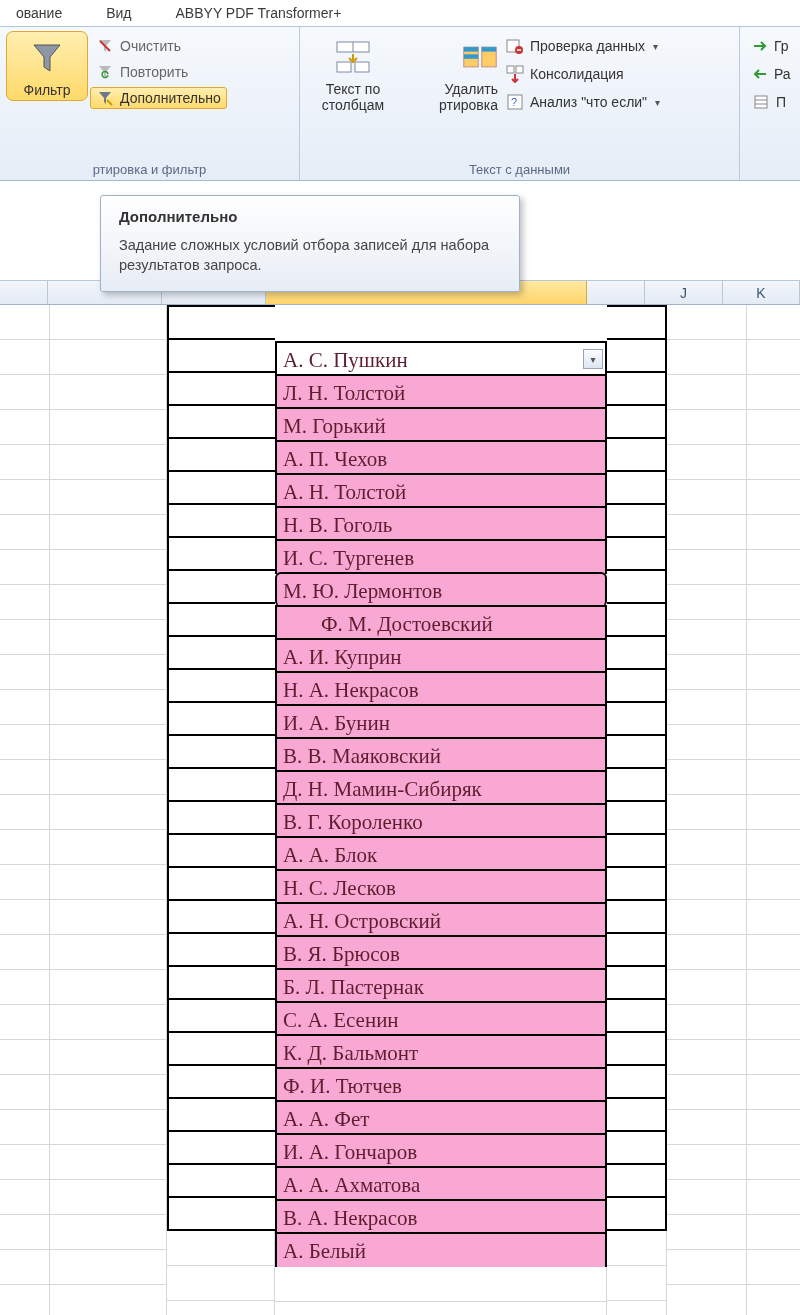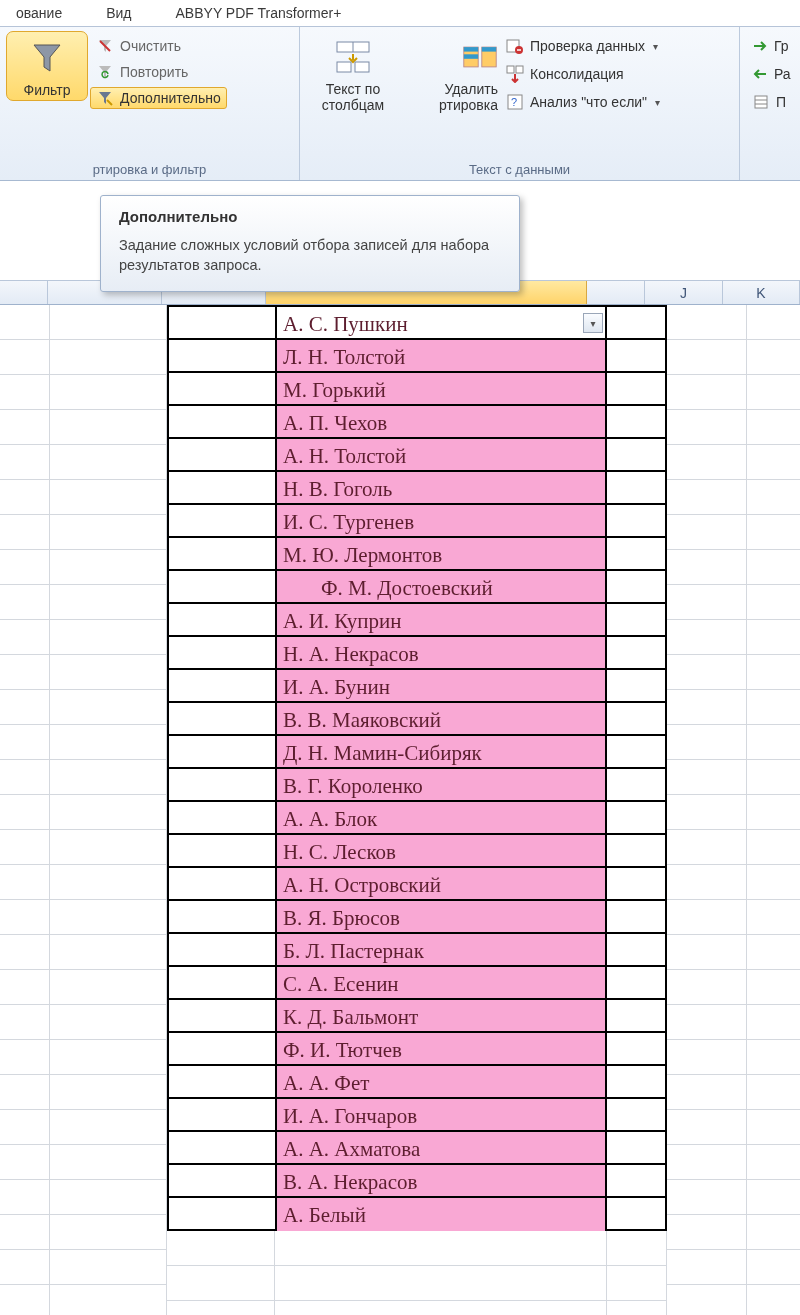--- a/index.html
+++ b/index.html
@@ -130,20 +130,21 @@
     font-size:21px;
     color:#5d1e2f;
     padding:2px 6px 0 6px;
     background:#f9a8d4;
     position:relative;
     display:flex; align-items:center;
   }
   .data-cell:last-child { border-bottom:2px solid #000;}
   .data-cell.active {
     background:#fff;
+    margin-top:36px;
   }
   .dropdown-btn {
     position:absolute; right:2px; top:6px;
     width:20px; height:20px;
     border:1px solid #9aa6b8;
     background:linear-gradient(#fafcff,#dee6f0);
     display:flex; align-items:center; justify-content:center;
     font-size:10px; color:#555;
   } 
   
@@ -429,21 +430,21 @@
         </div>
         <div class="data-cell" style="margin-top: -2px;">
           <span>А. Н. Толстой</span>
         </div>
         <div class="data-cell" style="margin-top: -2px;">
           <span>Н. В. Гоголь</span>
         </div>
         <div class="data-cell" style="margin-top: -2px;">
           <span>И. С. Тургенев</span>
         </div>
-        <div class="data-cell" style="margin-top: -2px;">
+        <div class="data-cell" style="margin-top: -2px; border-radius: 6px;">
           <span>М. Ю. Лермонтов</span>
         </div>
         <div class="data-cell" style="margin-top: -2px; padding-left: 44px;">
           <span>Ф. М. Достоевский</span>
         </div>
         <div class="data-cell" style="margin-top: -2px;">
           <span>А. И. Куприн</span>
         </div>
         <div class="data-cell" style="margin-top: -2px;">
           <span>Н. А. Некрасов</span>

